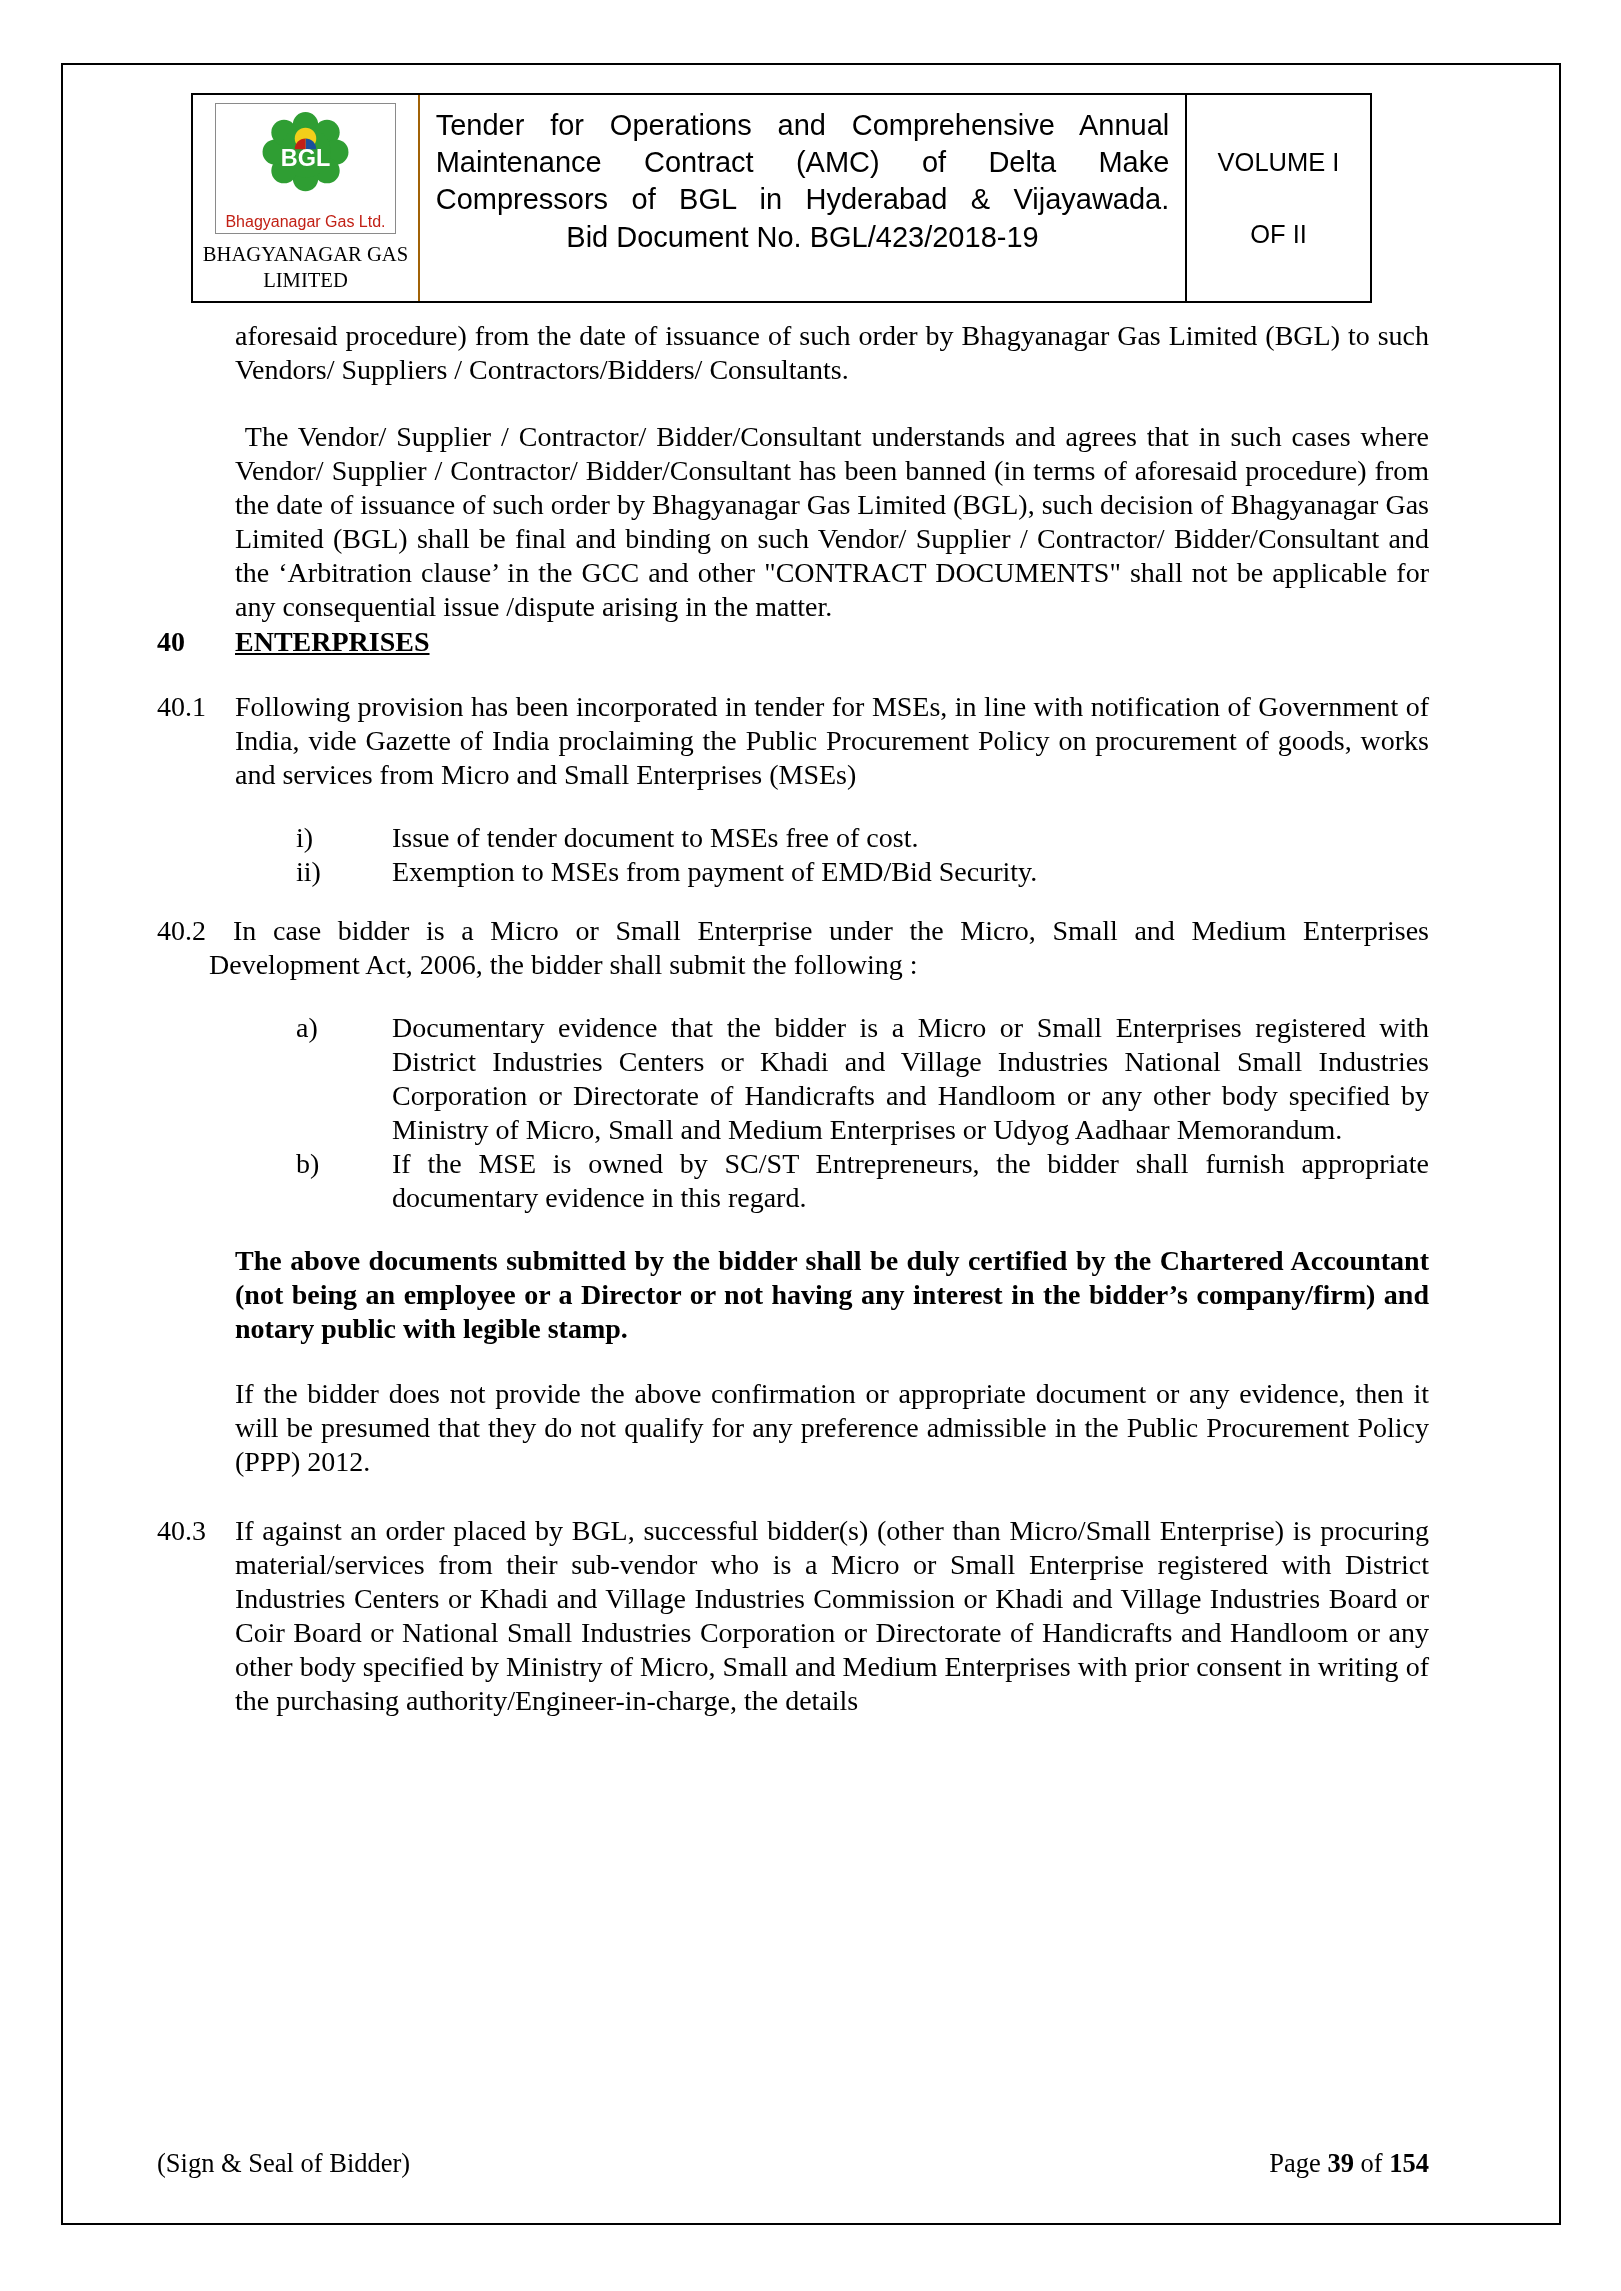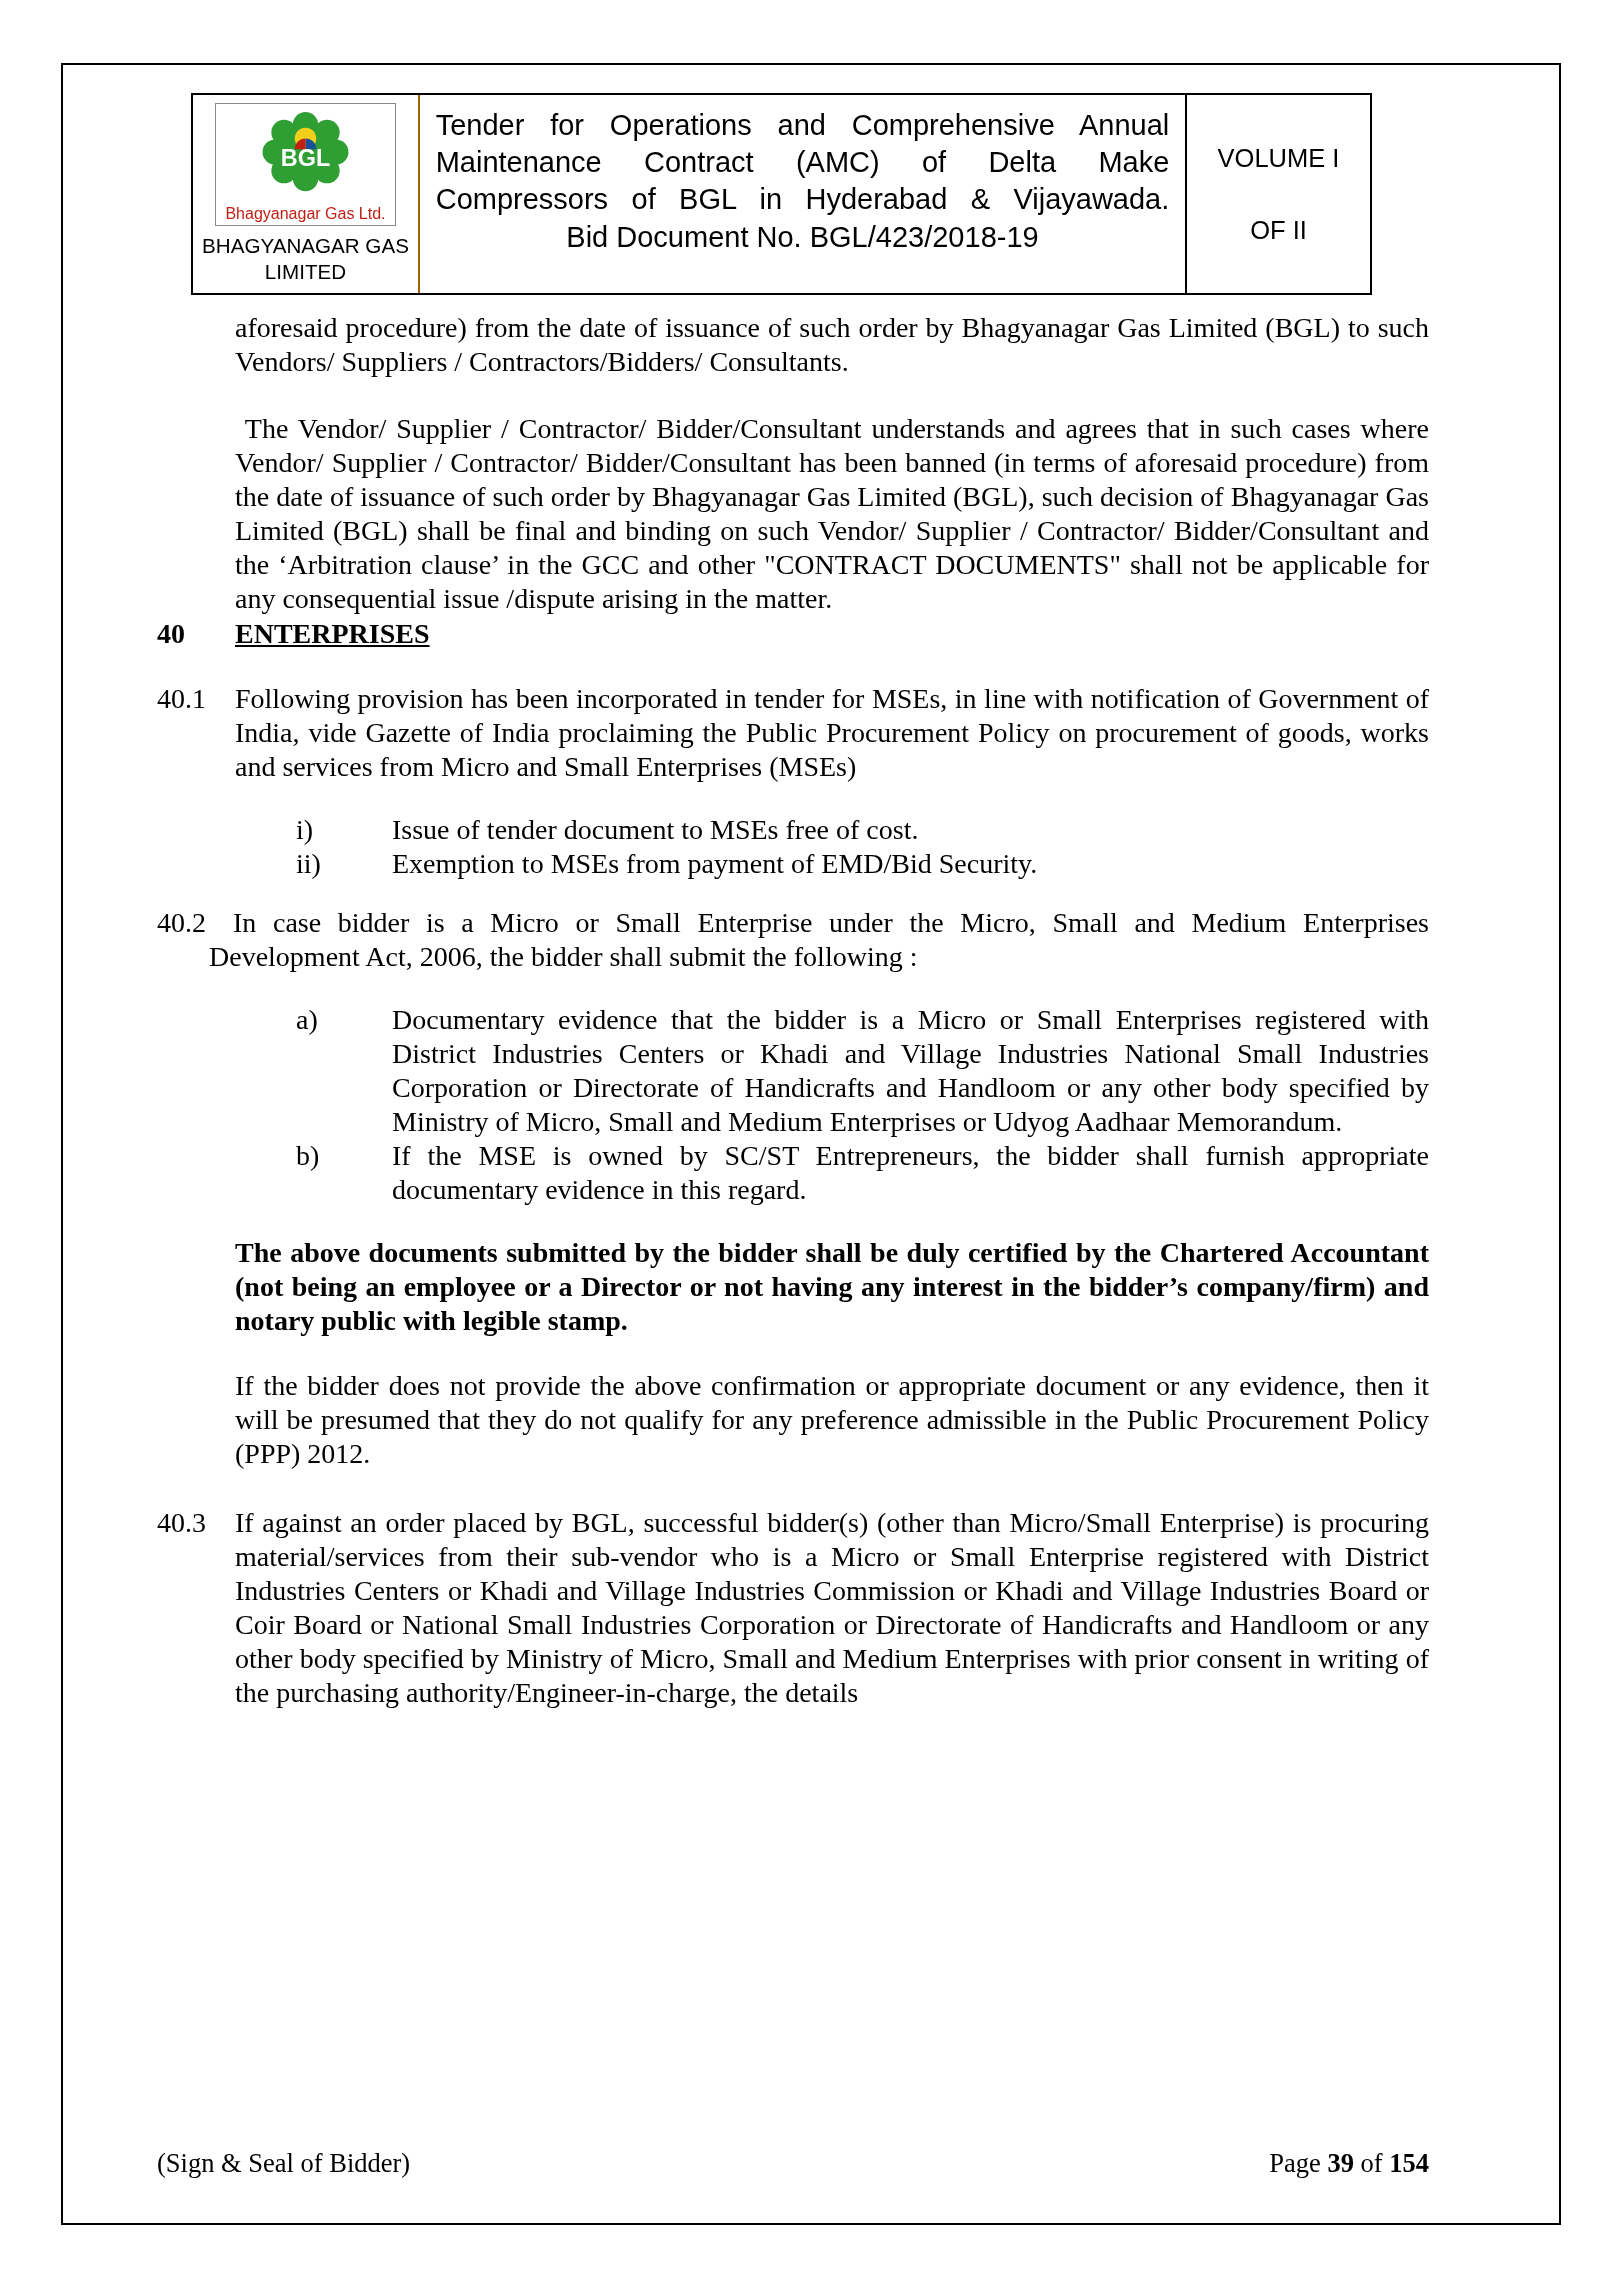--- a/index.html
+++ b/index.html
@@ -10,23 +10,23 @@
     color:#000;
   }
   .page { position:relative; width:1621px; height:2292px; background:#fff; overflow:hidden; }
   .page-border { position:absolute; left:61px; top:63px; width:1500px; height:2162px; border:2px solid #000; }
 
   .content { position:absolute; left:157px; top:93px; width:1272px; }
 
   
   .header-table { display:flex; margin-left:34px; width:1181px; border:2px solid #000; background:#fff; }
   .cell-logo { width:225px; display:flex; flex-direction:column; align-items:center; padding:7.8px 5.9px 7.8px; }
-  .logo-box { border:1px solid #8a8a8a; padding:4.9px 9.8px 2px; display:flex; flex-direction:column; align-items:center; }
+  .logo-box { border:1px solid #8a8a8a; padding:4.9px 9.8px 2px; display:flex; flex-direction:column; align-items:center;gap:8px; }
   .logo-org { font-family:"Liberation Sans", sans-serif; font-size:16px; color:#c22015; margin-top:2px; white-space:nowrap; }
-  .logo-caption { font-family:Liberation Sans, sans-serif; font-size:20.6px; line-height:26.5px; text-align:center; margin-top:6.9px; }
+  .logo-caption { font-family:Liberation Serif, serif; font-size:20.6px; line-height:26.5px; text-align:center; margin-top:6.9px; }
   .cell-title { width:769px; border-left:2px solid #a16207; border-right:2px solid #000; padding:11.8px 15.7px 7.8px;
                 font-family:"Liberation Sans", sans-serif; font-size:29px; line-height:37px; }
   .title-line { display:block; text-align:justify; text-align-last:justify; }
   .bid-line { display:block; text-align:center; margin-top:1px; }
   .cell-vol { flex:1; display:flex; flex-direction:column; align-items:center; justify-content:center;
               font-family:"Liberation Sans", sans-serif; font-size:25.5px; line-height:33px; text-align:center;gap:39px; }
 
   
   .body-text { font-size:28px; line-height:34px; }
   .blk { margin-left:78px; text-align:justify; }

